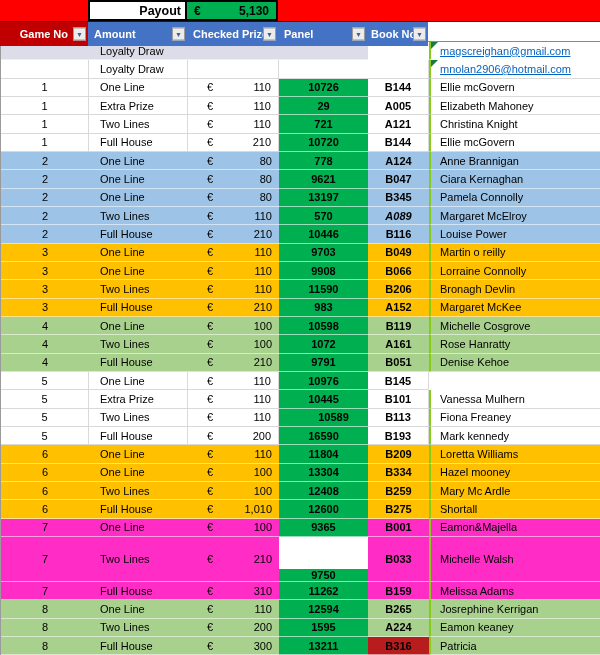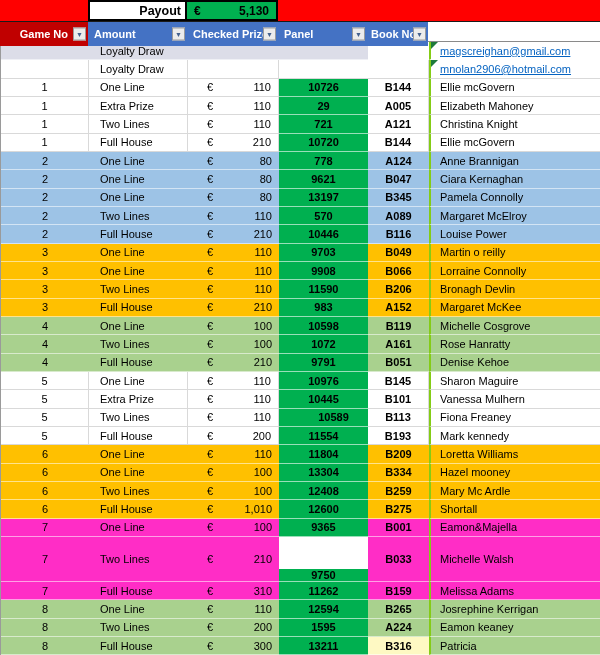--- a/index.html
+++ b/index.html
@@ -224,21 +224,21 @@
     </div>
   </div>
       <div class="grid-row data-row row-colored">
     <div class="dcell c-game" style="background: rgb(157, 195, 230);">2</div>
     <div class="dcell c-prize" style="background: rgb(157, 195, 230);">Two Lines</div>
     <div class="dcell c-amount" style="background: rgb(157, 195, 230);">
       <span>€</span>
       <span>110</span>
     </div>
     <div class="dcell c-panel" style="background: rgb(0, 176, 80); border-bottom-color: rgba(255, 255, 255, 0.6);">570</div>
-    <div class="dcell c-book" style="background: rgb(157, 195, 230);">A089</div>
+    <div class="dcell c-book" style="background: rgb(157, 195, 230); font-style: italic;">A089</div>
     <div class="dcell c-buyer" style="background: rgb(157, 195, 230);">
       <span>Margaret McElroy</span>
     </div>
   </div>
       <div class="grid-row data-row row-colored">
     <div class="dcell c-game" style="background: rgb(157, 195, 230);">2</div>
     <div class="dcell c-prize" style="background: rgb(157, 195, 230);">Full House</div>
     <div class="dcell c-amount" style="background: rgb(157, 195, 230);">
       <span>€</span>
       <span>210</span>
@@ -342,23 +342,20 @@
   </div>
       <div class="grid-row data-row row-white">
     <div class="dcell c-game" style="background: rgb(255, 255, 255);">5</div>
     <div class="dcell c-prize" style="background: rgb(255, 255, 255);">One Line</div>
     <div class="dcell c-amount" style="background: rgb(255, 255, 255);">
       <span>€</span>
       <span>110</span>
     </div>
     <div class="dcell c-panel" style="background: rgb(0, 176, 80); border-bottom-color: rgba(255, 255, 255, 0.6);">10976</div>
     <div class="dcell c-book" style="background: rgb(255, 255, 255);">B145</div>
-    <div class="dcell c-buyer" style="background: rgb(255, 255, 255);">
-      <span>Sharon Maguire</span>
-    </div>
   </div>
       <div class="grid-row data-row row-white">
     <div class="dcell c-game" style="background: rgb(255, 255, 255);">5</div>
     <div class="dcell c-prize" style="background: rgb(255, 255, 255);">Extra Prize</div>
     <div class="dcell c-amount" style="background: rgb(255, 255, 255);">
       <span>€</span>
       <span>110</span>
     </div>
     <div class="dcell c-panel" style="background: rgb(0, 176, 80); border-bottom-color: rgba(255, 255, 255, 0.6);">10445</div>
     <div class="dcell c-book" style="background: rgb(255, 255, 255);">B101</div>
@@ -379,21 +376,21 @@
       <span>Fiona Freaney</span>
     </div>
   </div>
       <div class="grid-row data-row row-white">
     <div class="dcell c-game" style="background: rgb(255, 255, 255);">5</div>
     <div class="dcell c-prize" style="background: rgb(255, 255, 255);">Full House</div>
     <div class="dcell c-amount" style="background: rgb(255, 255, 255);">
       <span>€</span>
       <span>200</span>
     </div>
-    <div class="dcell c-panel" style="background: rgb(0, 176, 80); border-bottom-color: rgba(255, 255, 255, 0.6);">11554</div>
+    <div class="dcell c-panel" style="background: rgb(0, 176, 80); border-bottom-color: rgba(255, 255, 255, 0.6);">16590</div>
     <div class="dcell c-book" style="background: rgb(255, 255, 255);">B193</div>
     <div class="dcell c-buyer" style="background: rgb(255, 255, 255);">
       <span>Mark kennedy</span>
     </div>
   </div>
       <div class="grid-row data-row row-colored">
     <div class="dcell c-game" style="background: rgb(255, 192, 0);">6</div>
     <div class="dcell c-prize" style="background: rgb(255, 192, 0);">One Line</div>
     <div class="dcell c-amount" style="background: rgb(255, 192, 0);">
       <span>€</span>
@@ -510,19 +507,19 @@
     </div>
   </div>
       <div class="grid-row data-row row-colored">
     <div class="dcell c-game" style="background: rgb(169, 209, 142);">8</div>
     <div class="dcell c-prize" style="background: rgb(169, 209, 142);">Full House</div>
     <div class="dcell c-amount" style="background: rgb(169, 209, 142);">
       <span>€</span>
       <span>300</span>
     </div>
     <div class="dcell c-panel" style="background: rgb(0, 176, 80); border-bottom-color: rgba(255, 255, 255, 0.6);">13211</div>
-    <div class="dcell c-book" style="background: #fef9c3;">B316</div>
+    <div class="dcell c-book" style="background: #b91c1c;">B316</div>
     <div class="dcell c-buyer" style="background: rgb(169, 209, 142);">
       <span>Patricia</span>
     </div>
   </div>
     </div>
 </div>
 
 </body></html>

